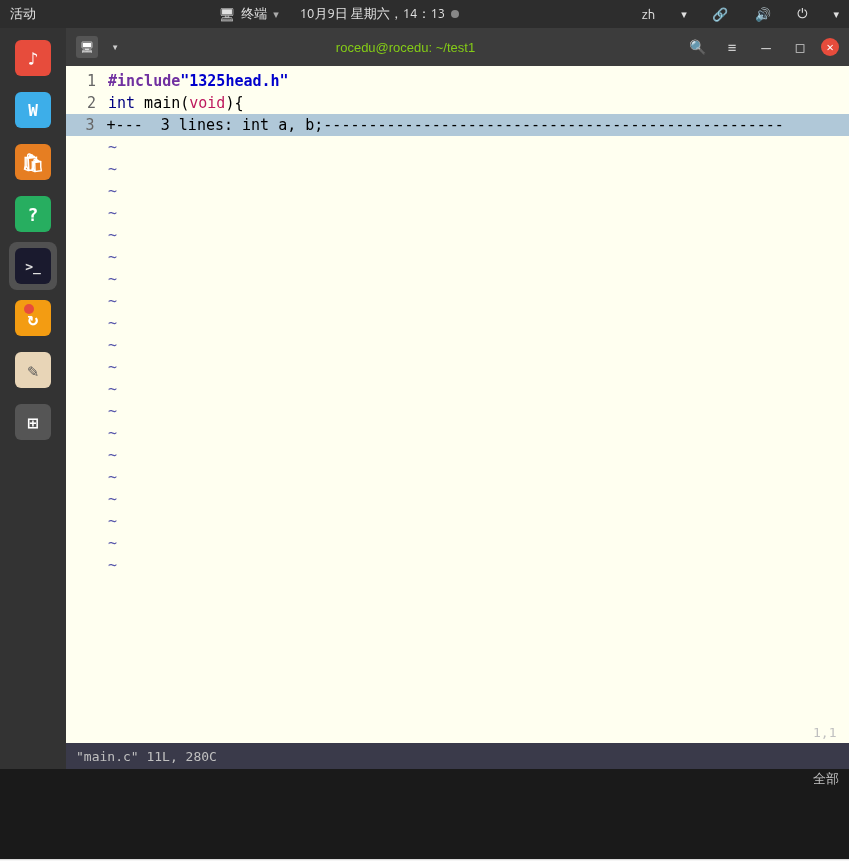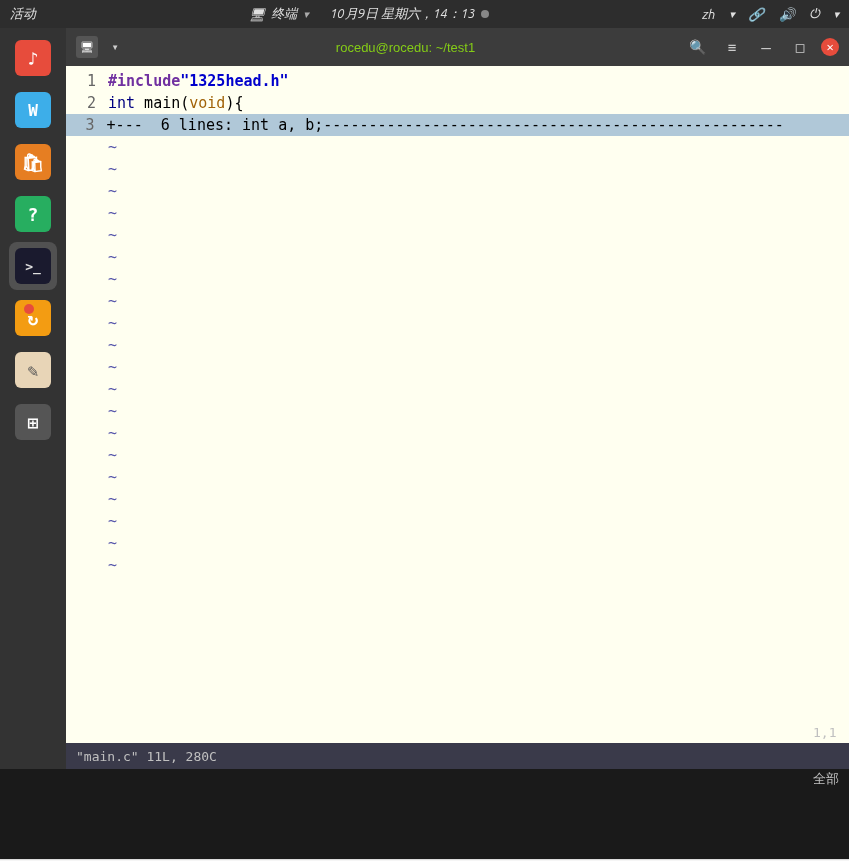--- a/index.html
+++ b/index.html
@@ -17,25 +17,24 @@
       width: 100%;
       height: 28px;
       background: #2d2d2d;
       display: flex;
       align-items: center;
       justify-content: space-between;
       padding: 0 10px;
       color: #e0e0e0;
       font-size: 13px;
       font-family: 'Ubuntu', sans-serif;
-      font-style: italic;
     }
     .top-bar-left { display: flex; align-items: center; gap: 8px; }
     .top-bar-center { display: flex; align-items: center; gap: 6px; }
-    .top-bar-right { display: flex; align-items: center; gap: 14px; }
+    .top-bar-right { display: flex; align-items: center; gap: 26px; }
     .dot-indicator {
       width: 8px; height: 8px; border-radius: 50%; background: #888; display: inline-block;
     }
 
     
     .main-layout {
       display: flex;
       width: 100%;
       height: calc(100% - 28px - 60px - 32px);
     }
@@ -152,21 +151,21 @@
     }
     .line-content {
       padding-left: 4px;
       white-space: pre;
     }
     
     .tilde-line .line-content { color: #5555aa; }
     .kw-hash { color: #7030a0; font-weight: bold; text-align: center; }
     .str-literal { color: #0000cc; font-weight: bold; }
     .kw-int { color: #000080; }
-    .kw-void { color: #a16207; }
+    .kw-void { color: #be185d; }
 
     
     .status-bar {
       height: 26px;
       background: #3a3a4a;
       color: #c0c0c0;
       display: flex;
       align-items: center;
       justify-content: space-between;
       padding: 0 10px;
@@ -275,21 +274,21 @@
           <span class="line-content"><span class="kw-hash">#include</span><span class="str-literal">"1325head.h"</span></span>
         </div>
 
         <div class="code-line">
           <span class="line-num">2</span>
           <span class="line-content"><span class="kw-int">int</span> main(<span class="kw-void">void</span>){</span>
         </div>
 
         <div class="code-line" style="background:#b0c8d8; width:100%;">
           <span class="line-num" style="background:#b0c8d8;">3</span>
-          <span class="line-content" style="background:#b0c8d8; color:#000; width:100%;">+---  6 lines: int a, b;---------------------------------------------------</span>
+          <span class="line-content" style="background:#b0c8d8; color:#000; width:100%;">+---  3 lines: int a, b;---------------------------------------------------</span>
         </div>
 
         <div class="code-line tilde-line">
             <span class="line-num"></span>
             <span class="line-content">~</span>
           </div>
         <div class="code-line tilde-line">
             <span class="line-num"></span>
             <span class="line-content">~</span>
           </div>

